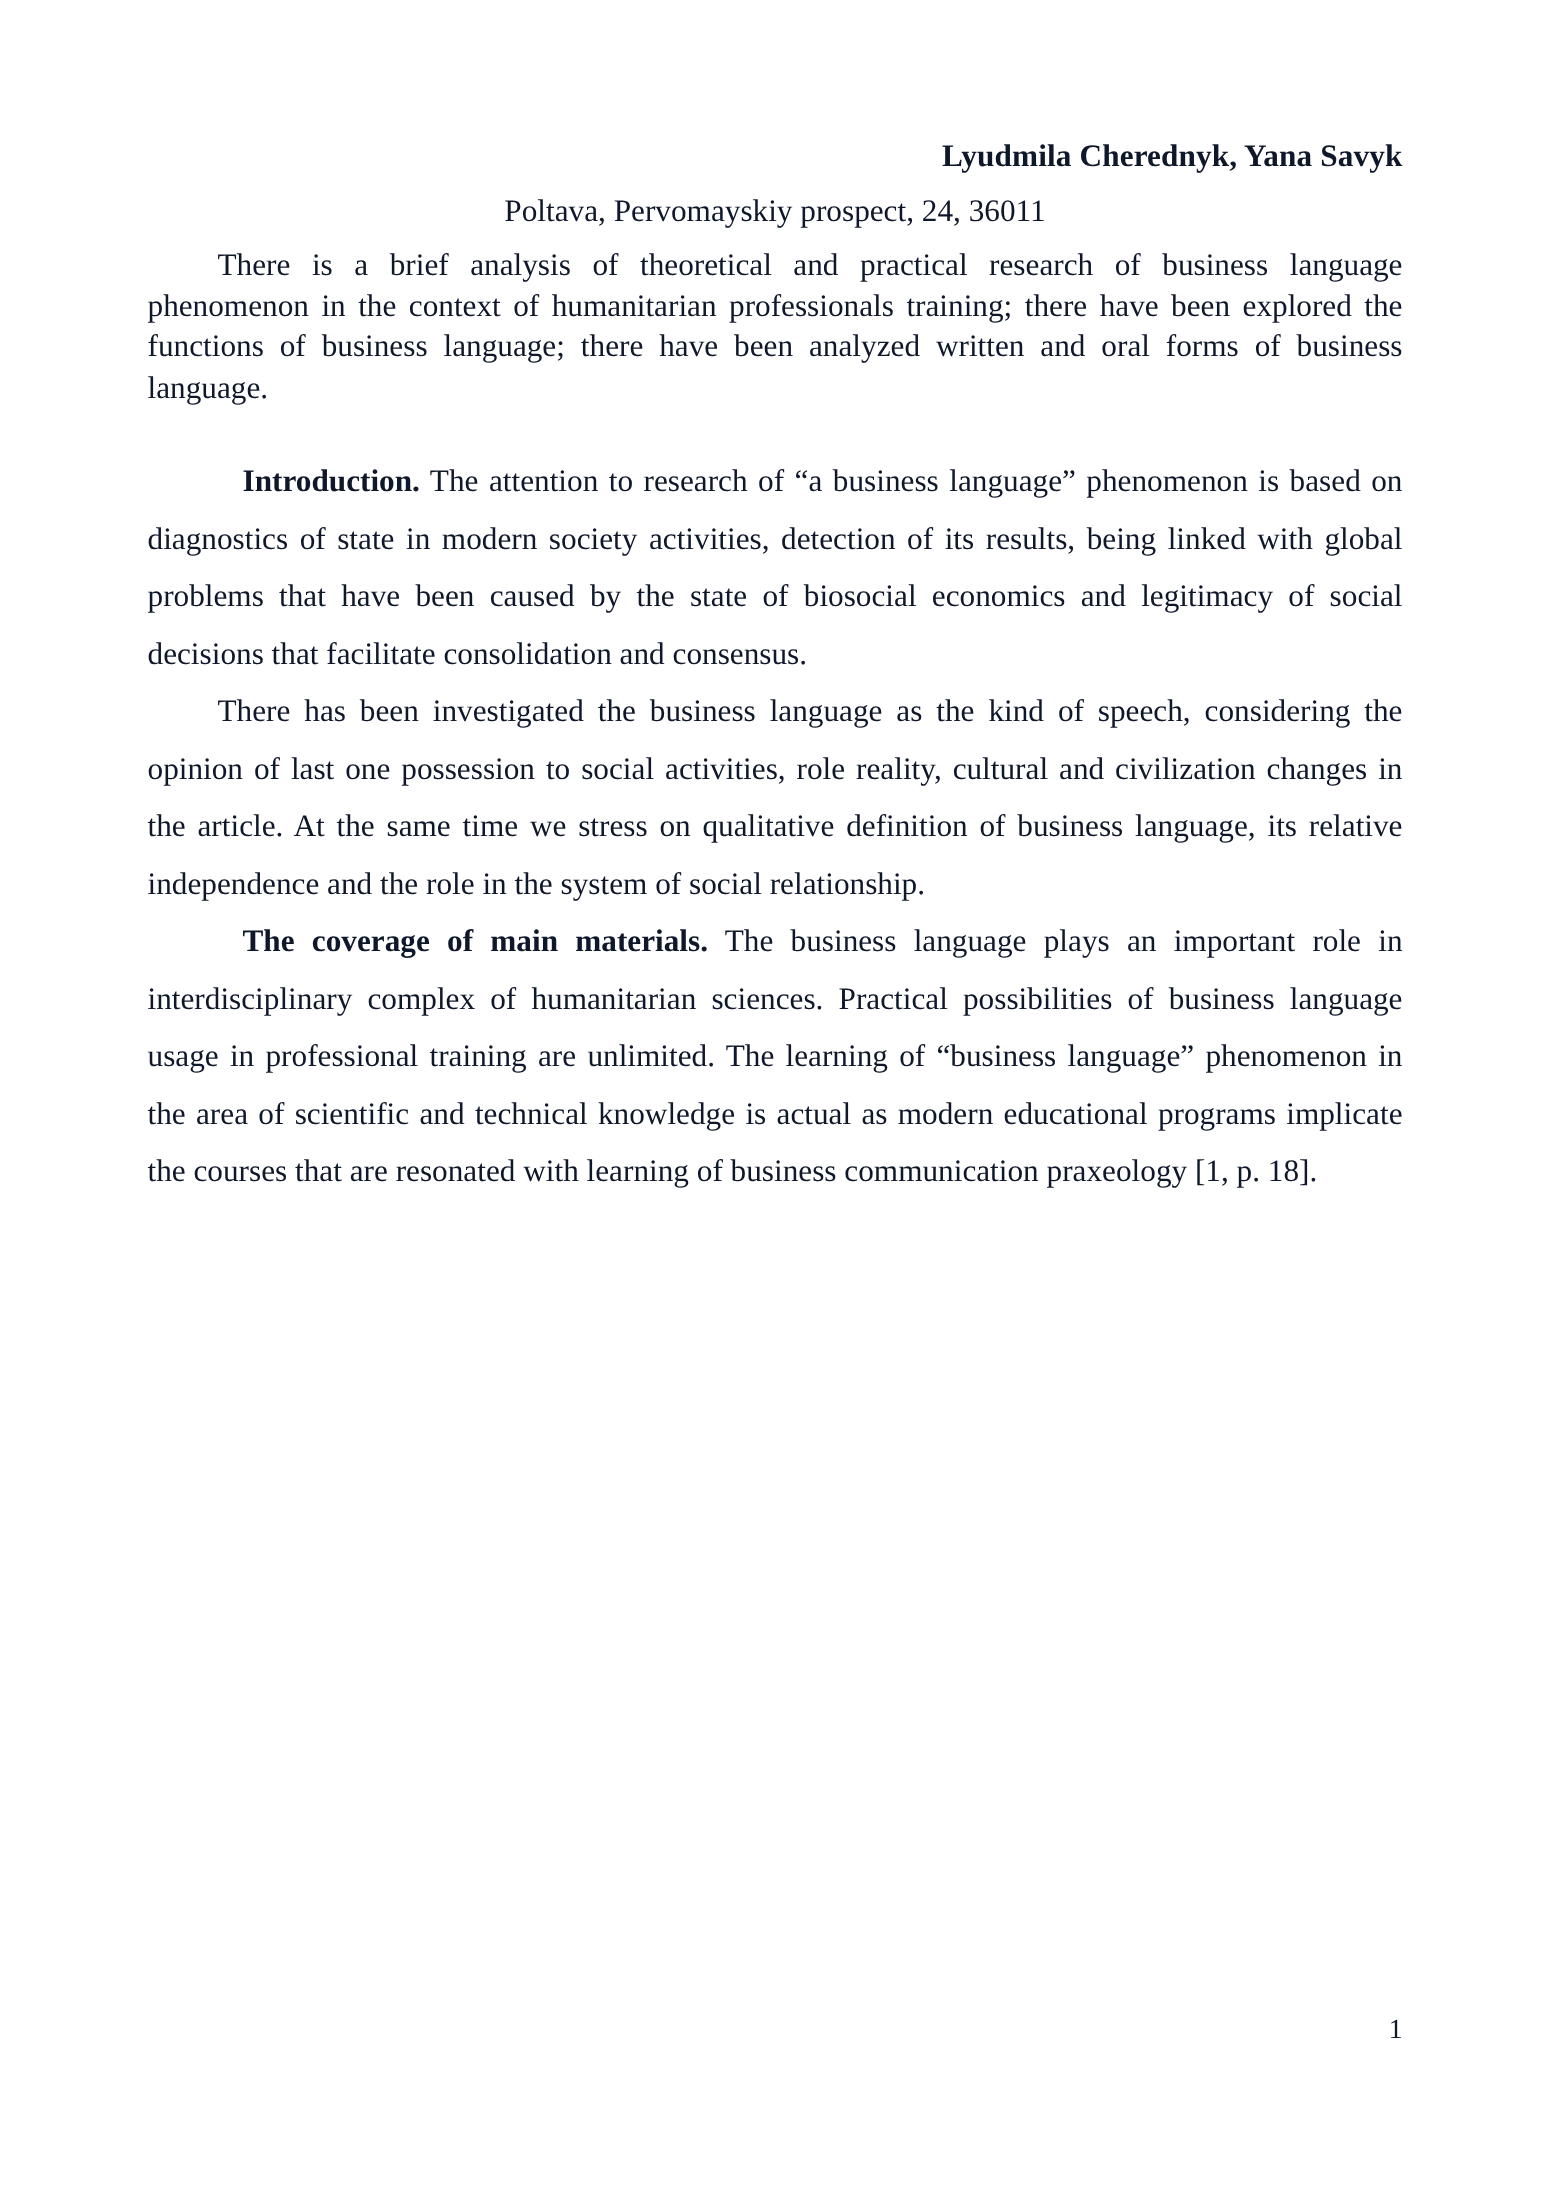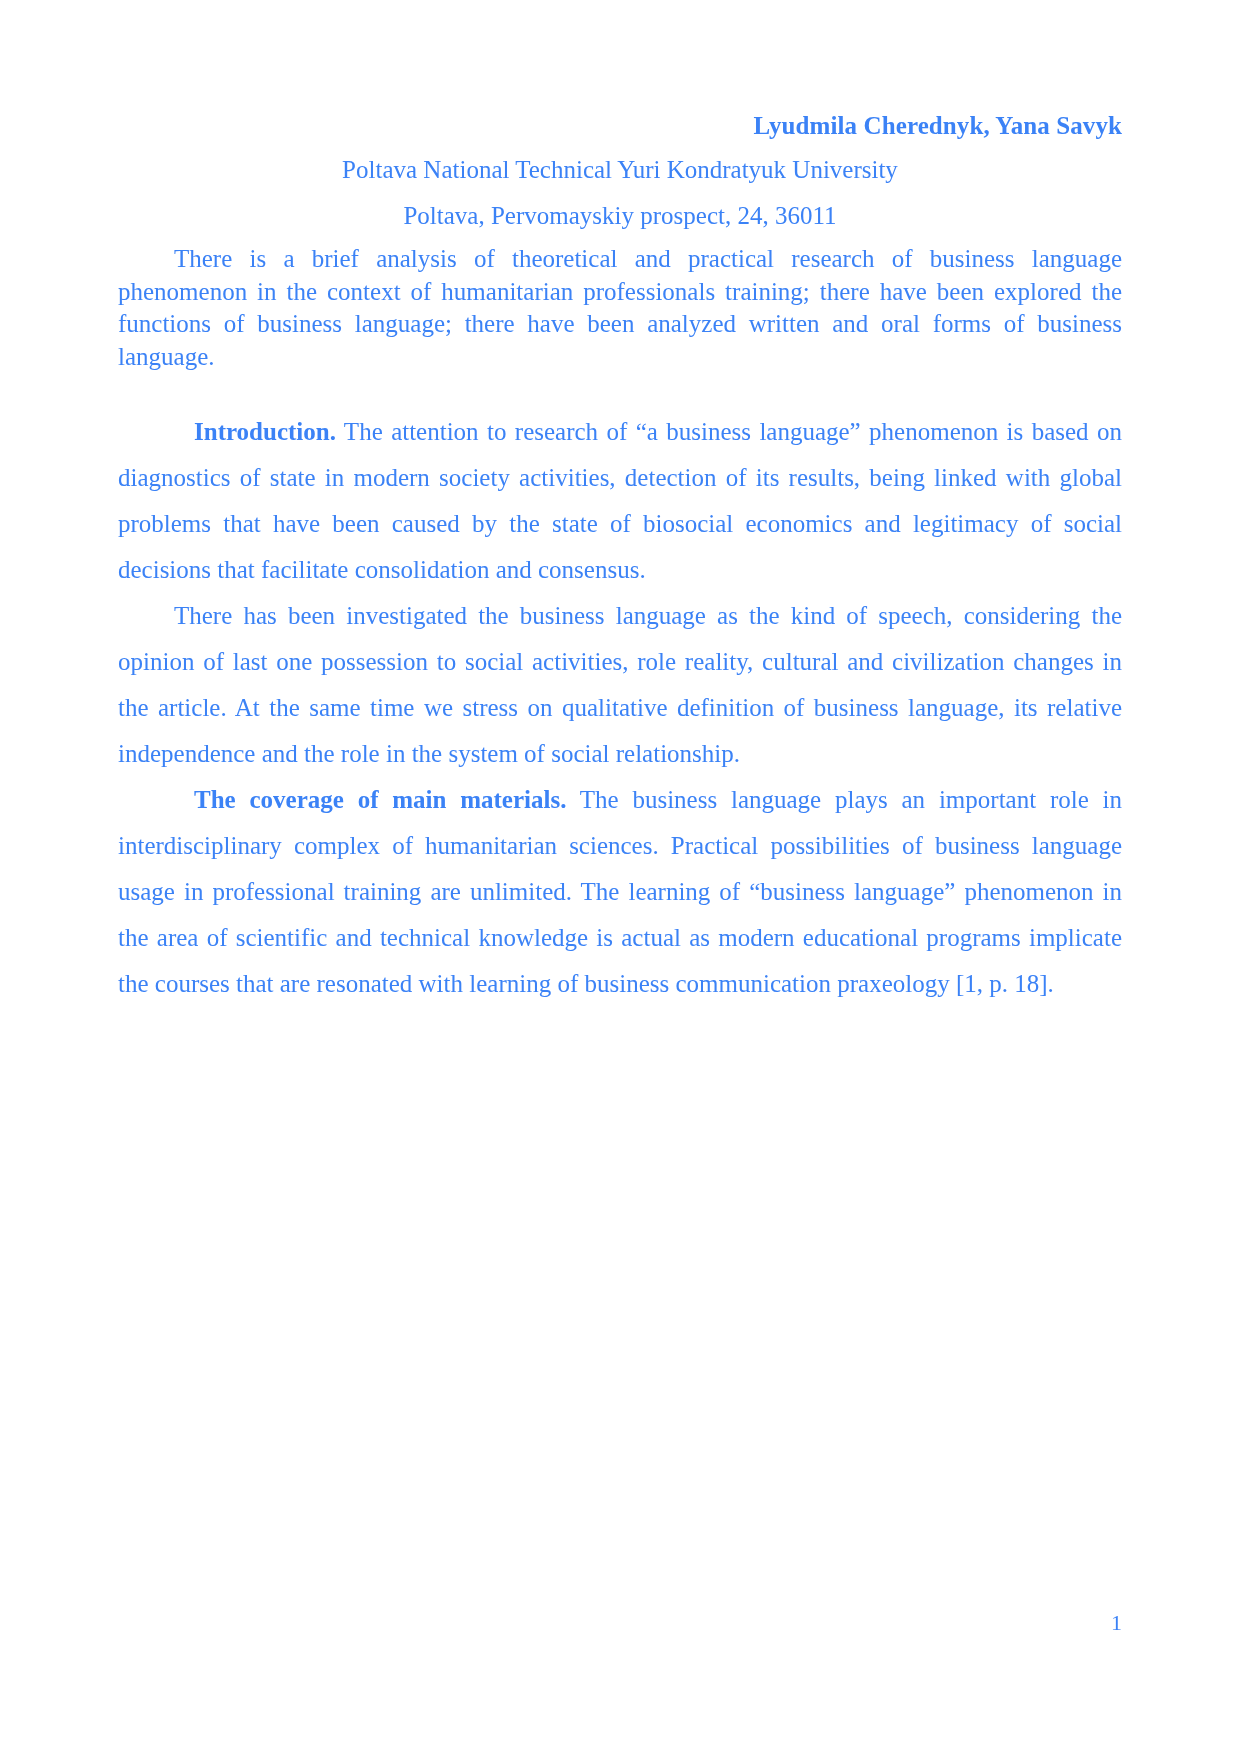--- a/index.html
+++ b/index.html
@@ -9,21 +9,21 @@
   }
   .page {
     position: relative;
     width: 1240px;
     height: 1754px;
     background: #ffffff;
     margin: 0 auto;
     box-sizing: border-box;
     padding: 112px 118px 60px 118px;
     font-family: "Liberation Serif", "DejaVu Serif", serif;
-    color: #3b82f6;
+    color: #0f172a;
   }
   .authors {
     text-align: right;
     font-weight: bold;
     font-size: 25px;
     line-height: 1.15;
     margin: 0 0 6px 0;
     letter-spacing: 0.1px;
   }
   .title {
@@ -78,21 +78,20 @@
   }
 </style>
 </head>
 <body>
 
 <div class="page">
 
   <div class="authors">Lyudmila Cherednyk, Yana Savyk</div>
 
 
-  <div class="affiliation">Poltava National Technical Yuri Kondratyuk University</div>
   <div class="address">Poltava, Pervomayskiy prospect, 24, 36011</div>
 
   <p class="abstract">There is a brief analysis of theoretical and practical research of business language phenomenon in the context of humanitarian professionals training; there have been explored the functions of business language; there have been analyzed written and oral forms of business language.</p>
 
   <p class="body-para first"><span class="run-in">Introduction.</span><span> The attention to research of “a business language” phenomenon is based on diagnostics of state in modern society activities, detection of its results, being linked with global problems that have been caused by the state of biosocial economics and legitimacy of social decisions that facilitate consolidation and consensus.</span></p>
 
   <p class="body-para"><span>There has been investigated the business language as the kind of speech, considering the opinion of last one possession to social activities, role reality, cultural and civilization changes in the article. At the same time we stress on qualitative definition of business language, its relative independence and the role in the system of social relationship.</span></p>
 
   <p class="body-para"><span class="run-in">The coverage of main materials.</span><span> The business language plays an important role in interdisciplinary complex of humanitarian sciences. Practical possibilities of business language usage in professional training are unlimited. The learning of “business language” phenomenon in the area of scientific and technical knowledge is actual as modern educational programs implicate the courses that are resonated with learning of business communication praxeology [1, p. 18].</span></p>
 

